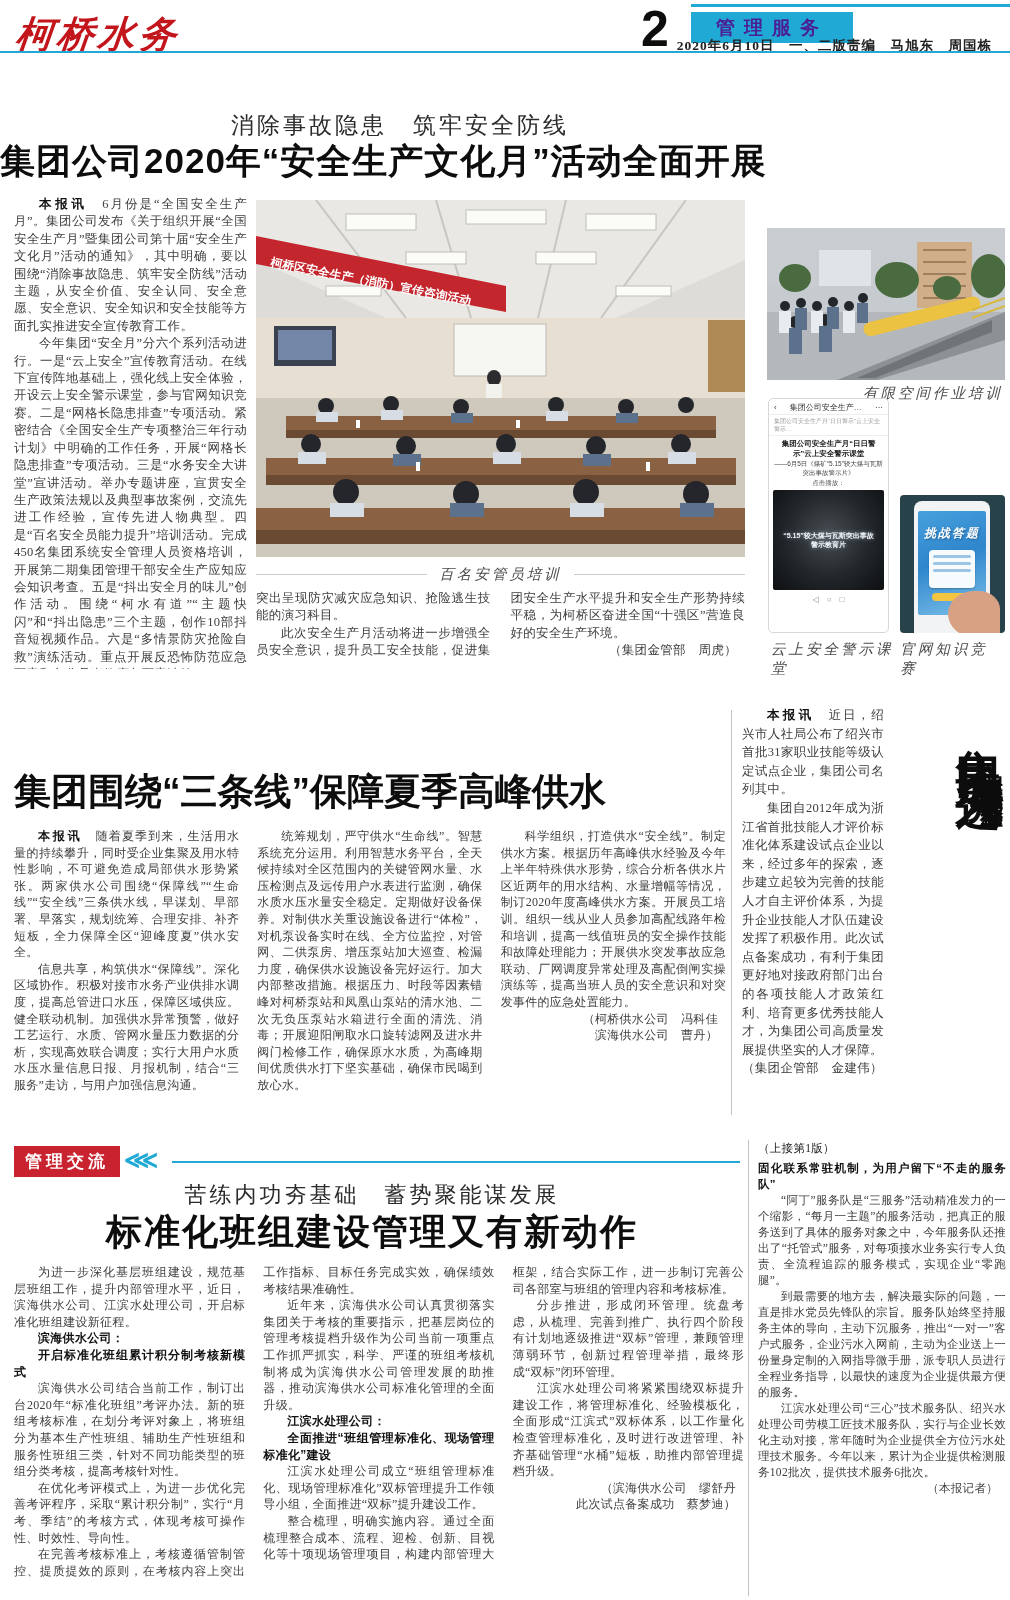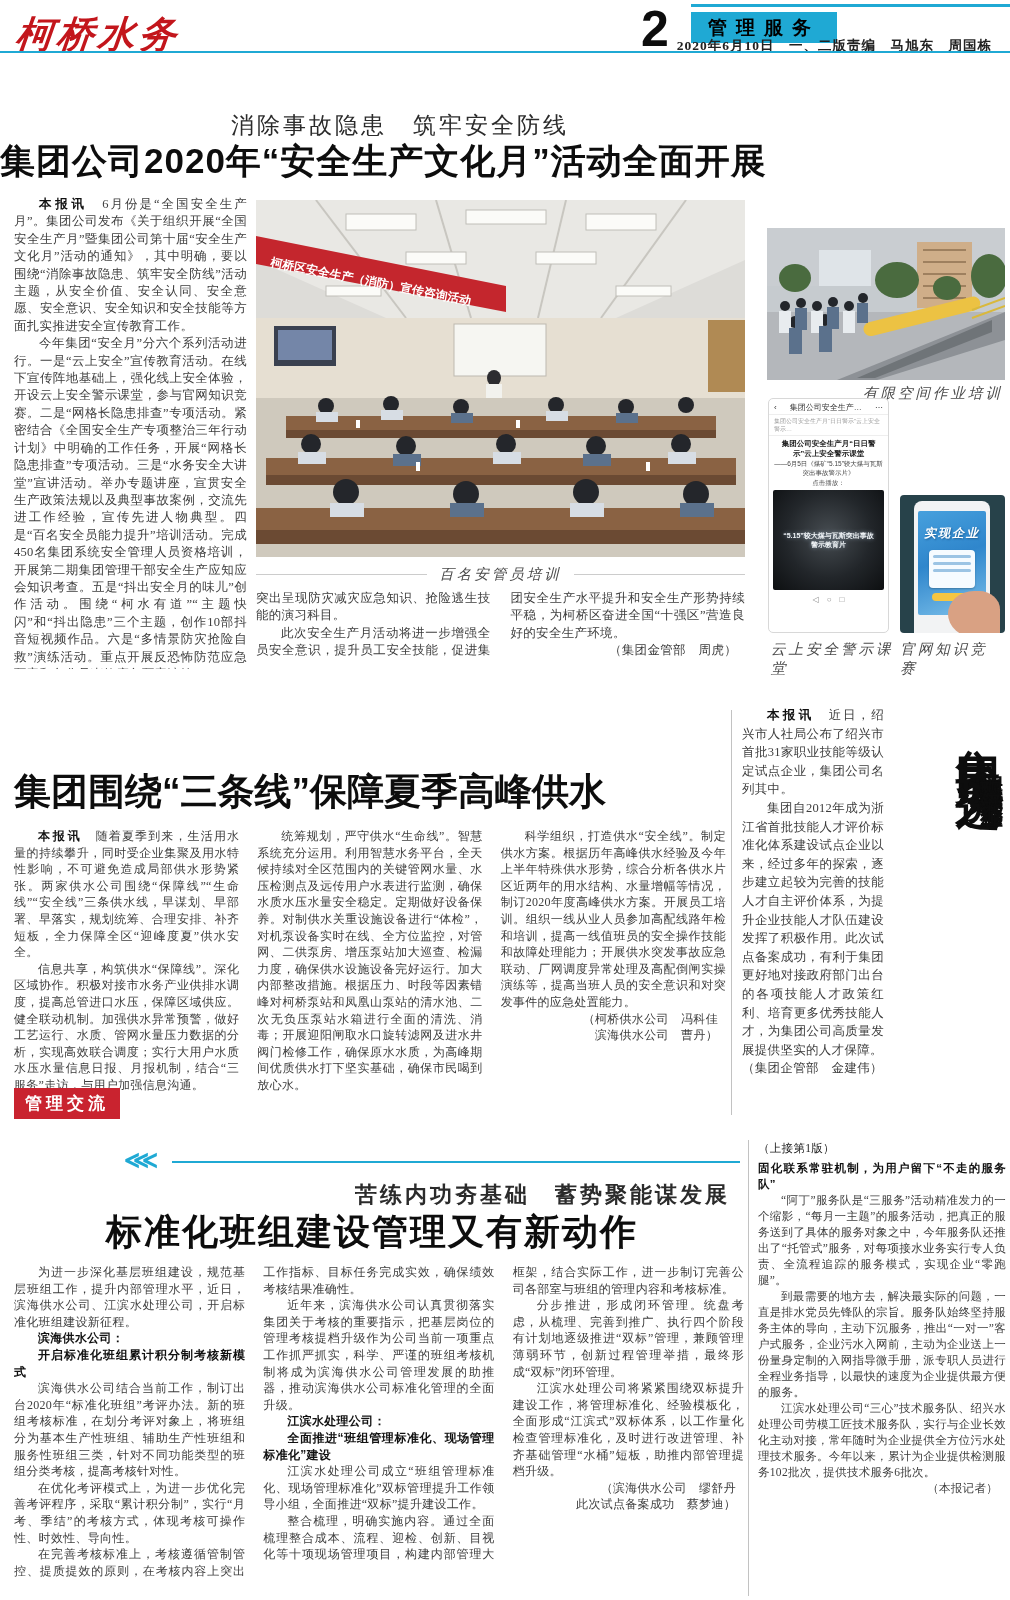--- a/index.html
+++ b/index.html
@@ -6,22 +6,22 @@
   html,body { width:1010px; height:1600px; background:#ffffff; overflow:hidden;
     font-family:"Liberation Serif", serif; color:#3c3c3c; }
   .abs { position:absolute; }
   #page { position:relative; width:1010px; height:1600px; background:#fff; }
 
   
   .logo { left:16px; top:10px; font-size:37px; font-weight:bold; font-style:italic;
     color:#c3161c; letter-spacing:4px; transform:skewX(-6deg); }
   .pagenum { left:641px; top:0px; font-size:50px; font-weight:900;
     font-family:"Liberation Sans", sans-serif; color:#0d0d0d; }
-  .badge-cyan { left:691px; top:12px; width:146px; height:31px; background:#1fa9d4;
-    color:#000000; font-weight:bold; font-size:19px; letter-spacing:9px;
+  .badge-cyan { left:691px; top:12px; width:162px; height:31px; background:#1fa9d4;
+    color:#4c1d95; font-weight:bold; font-size:19px; letter-spacing:9px;
     display:flex; align-items:center; justify-content:center;
     font-family:"Liberation Sans", sans-serif; }
   .line-top-right { left:691px; top:4px; width:319px; height:3px; background:#1fa9d4; }
   .line-full { left:0; top:51px; width:1010px; height:2px; background:#1fa9d4; }
   .dateline { right:18px; top:37px; font-size:13.5px; font-weight:bold; color:#222; letter-spacing:1px; }
 
   
   .kicker { font-size:23px; color:#2b2b2b; letter-spacing:3px; }
   .headline { font-family:"Liberation Sans", sans-serif; font-weight:800; color:#0d0d0d; }
   .body-txt { font-size:12.5px; line-height:17.4px; text-align:justify; color:#3d3d3d; letter-spacing:.3px; }
@@ -90,27 +90,27 @@
   .a3 { left:742px; top:706px; width:266px; height:414px; display:flex; }
   .a3-body { width:142px; height:414px; overflow:hidden; font-size:12.5px; line-height:18.6px; }
   .a3-headline { flex:1; writing-mode:vertical-rl; text-orientation:upright;
     display:flex; padding-top:8px; }
   .a3-h1 { font-family:"Liberation Sans", sans-serif; font-weight:900; color:#0d0d0d;
     font-size:45px; letter-spacing:7px; margin-left:12px; }
   .a3-h2 { font-family:"Liberation Sans", sans-serif; font-weight:900; color:#0d0d0d;
     font-size:23px; letter-spacing:2px; }
 
   
-  .badge-red { left:14px; top:1088px; background:#c9232f; color:#fff;
+  .badge-red { left:14px; top:1146px; background:#c9232f; color:#fff;
     font-family:"Liberation Sans", sans-serif; font-weight:bold; font-size:17px;
     letter-spacing:4px; padding:4px 11px; }
   .arrows { left:124px; top:1146px; color:#1fa9d4; font-size:24px; font-weight:900;
     font-family:"Liberation Sans", sans-serif; letter-spacing:-2px; }
   .line-cyan2 { left:172px; top:1161px; width:568px; height:2px; background:#1fa9d4; }
-  .a4-kicker { left:14px; top:1180px; width:716px; text-align:right; font-size:22px;font-weight:bold; }
+  .a4-kicker { left:14px; top:1180px; width:716px; text-align:center; font-size:22px; }
   .a4-head { left:14px; top:1208px; width:716px; text-align:center; font-size:36px; letter-spacing:2px; }
   .a4-body { left:14px; top:1264px; width:730px; height:330px; overflow:hidden;
     column-count:3; column-gap:18px; column-fill:auto; font-size:12px; line-height:16.6px; }
   .a5-vrule { left:748px; top:1140px; height:456px; }
   .a5 { left:758px; top:1140px; width:248px; height:458px; overflow:hidden;
     font-size:11.5px; line-height:16px; }
   .a5 .note { text-indent:0; color:#222; margin-bottom:4px; }
   .a5 .sh { text-indent:0; }
 </style>
 </head>
@@ -292,21 +292,21 @@
       <div class="ps-play">点击播放：</div>
       <div class="ps-video">
         <div class="ps-vtext">“5.15”较大煤与瓦斯突出事故警示教育片</div>
       </div>
       <div class="ps-navbar">◁　○　□</div>
     </div>
 
     <div class="phone-photo">
       <div class="pp-frame">
         <div class="pp-screen">
-          <div class="pp-title">实现企业</div>
+          <div class="pp-title">挑战答题</div>
           <div class="pp-card">
             <div class="pp-line"></div>
             <div class="pp-line"></div>
             <div class="pp-line"></div>
           </div>
           <div class="pp-btn"></div>
         </div>
       </div>
       <div class="pp-finger"></div>
     </div>

